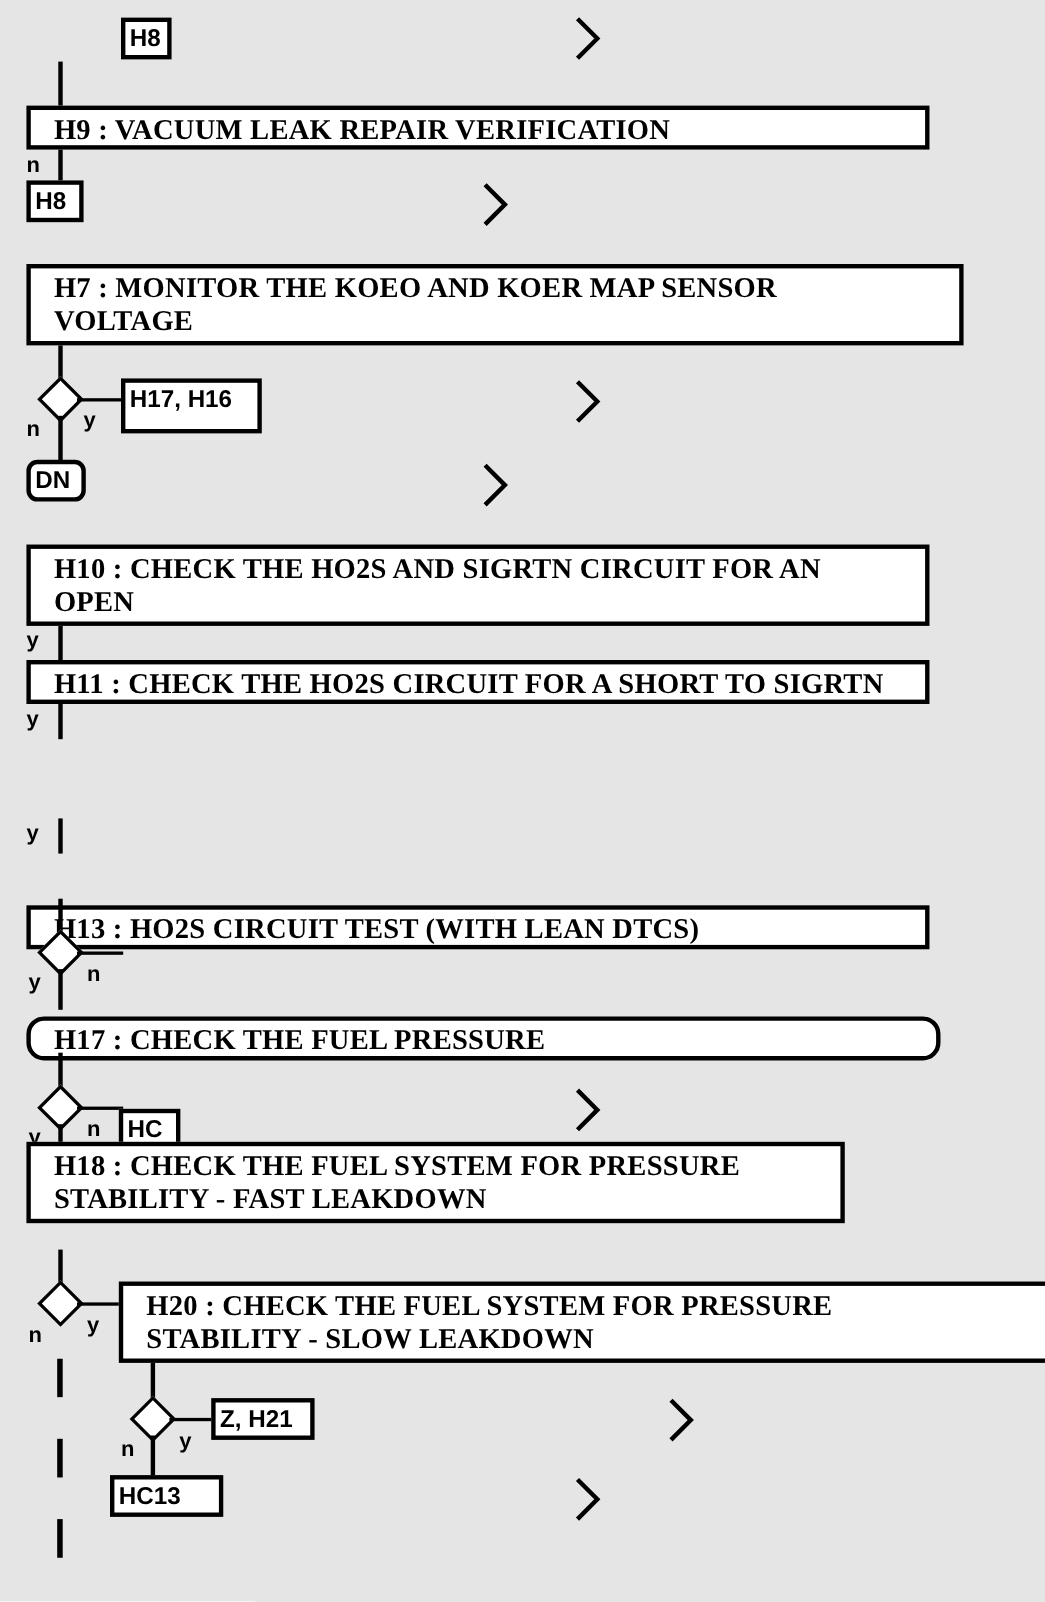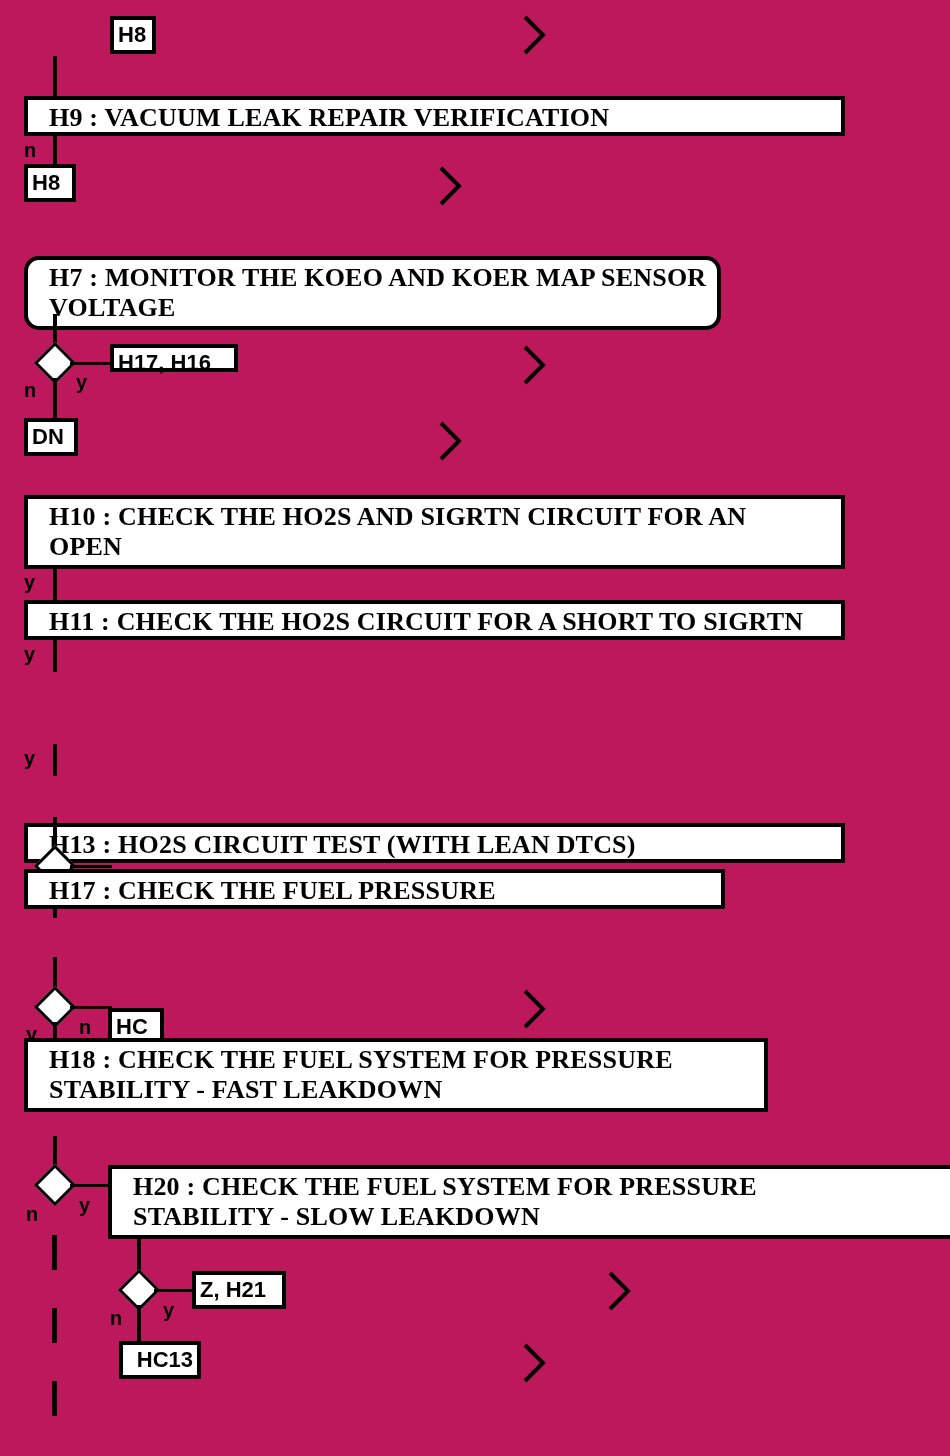--- a/index.html
+++ b/index.html
@@ -8,21 +8,21 @@
     padding: 0;
     background: #ffffff;
   }
   body {
     font-family: "Liberation Sans", sans-serif;
   }
   #canvas {
     position: relative;
     width: 950px;
     height: 1456px;
-    background: #be185d;
+    background: #e5e5e5;
     overflow: hidden;
   }
   
   .box {
     position: absolute;
     box-sizing: border-box;
     border: 4px solid #000000;
     background: #ffffff;
     color: #000000;
     font-weight: bold;
@@ -111,38 +111,38 @@
   <div class="branch" style="left:24px; top:140px;">n</div>
   <div class="vline" style="left:53px; top:136px; height:30px;"></div>
   <div class="tag" style="left:24px; top:164px; width:52px; height:38px;">H8</div>
 
   <div class="chevron" style="left:437px; top:165px;">
     <svg width="28" height="42" viewBox="0 0 28 42">
         <polyline points="4,3 22,21 4,39" fill="none" stroke="#000" stroke-width="4"></polyline>
       </svg>
   </div>
 
-  <div class="box" style="left:24px; top:256px; width:697px; height:74px;border-radius:15px;">H7 : MONITOR THE KOEO AND KOER MAP SENSOR
+  <div class="box" style="left:24px; top:240px; width:852px; height:74px;">H7 : MONITOR THE KOEO AND KOER MAP SENSOR
 VOLTAGE</div>
 
   <div class="vline" style="left:53px; top:314px; height:30px;"></div>
   <div class="diamond" style="left:40px; top:348px; width:30px; height:30px;"></div>
   <div class="branch" style="left:76px; top:372px;">y</div>
   <div class="branch" style="left:24px; top:380px;">n</div>
   <div class="hline" style="left:70px; top:362px; width:44px;"></div>
-  <div class="tag" style="left:110px; top:344px; width:128px; height:28px;">H17, H16</div>
+  <div class="tag" style="left:110px; top:344px; width:128px; height:50px;">H17, H16</div>
 
   <div class="chevron" style="left:521px; top:344px;">
     <svg width="28" height="42" viewBox="0 0 28 42">
         <polyline points="4,3 22,21 4,39" fill="none" stroke="#000" stroke-width="4"></polyline>
       </svg>
   </div>
 
   <div class="vline" style="left:53px; top:378px; height:42px;"></div>
-  <div class="tag" style="left:24px; top:418px; width:54px; height:38px;">DN</div>
+  <div class="tag" style="left:24px; top:418px; width:54px; height:38px;border-radius:10px;">DN</div>
 
   <div class="chevron" style="left:437px; top:420px;">
     <svg width="28" height="42" viewBox="0 0 28 42">
         <polyline points="4,3 22,21 4,39" fill="none" stroke="#000" stroke-width="4"></polyline>
       </svg>
   </div>
 
   <div class="box" style="left:24px; top:495px; width:821px; height:74px;">H10 : CHECK THE HO2S AND SIGRTN CIRCUIT FOR AN
 OPEN</div>
   <div class="branch" style="left:24px; top:572px;">y</div>
@@ -158,21 +158,21 @@
   <div class="box" style="left:24px; top:823px; width:821px; height:40px;">H13 : HO2S CIRCUIT TEST (WITH LEAN DTCS)</div>
 
   <div class="vline" style="left:53px; top:817px; height:33px;"></div>
   <div class="diamond" style="left:40px; top:851px; width:30px; height:30px;"></div>
   <div class="branch" style="left:79px; top:876px;">n</div>
   <div class="branch" style="left:26px; top:883px;">y</div>
   <div class="hline" style="left:70px; top:865px; width:42px;"></div>
 
   <div class="vline" style="left:53px; top:881px; height:37px;"></div>
 
-  <div class="box" style="left:24px; top:869px; width:701px; height:40px;">H17 : CHECK THE FUEL PRESSURE</div>
+  <div class="box" style="left:24px; top:924px; width:831px; height:40px;border-radius:16px;">H17 : CHECK THE FUEL PRESSURE</div>
 
   <div class="vline" style="left:53px; top:957px; height:33px;"></div>
   <div class="diamond" style="left:40px; top:992px; width:30px; height:30px;"></div>
   <div class="branch" style="left:79px; top:1017px;">n</div>
   <div class="branch" style="left:26px; top:1024px;">y</div>
   <div class="hline" style="left:70px; top:1006px; width:42px;"></div>
   <div class="tag" style="left:108px; top:1008px; width:56px; height:38px;">HC</div>
 
   <div class="chevron" style="left:521px; top:988px;">
     <svg width="28" height="42" viewBox="0 0 28 42">
@@ -203,21 +203,21 @@
   <div class="hline" style="left:154px; top:1289px; width:42px;"></div>
   <div class="tag" style="left:192px; top:1271px; width:94px; height:38px;">Z, H21</div>
 
   <div class="chevron" style="left:606px; top:1270px;">
     <svg width="28" height="42" viewBox="0 0 28 42">
         <polyline points="4,3 22,21 4,39" fill="none" stroke="#000" stroke-width="4"></polyline>
       </svg>
   </div>
 
   <div class="vline" style="left:137px; top:1305px; height:38px;"></div>
-  <div class="tag" style="left:119px; top:1341px; width:82px; height:38px;text-align:right;">HC13</div>
+  <div class="tag" style="left:100px; top:1341px; width:103px; height:38px;">HC13</div>
 
   <div class="chevron" style="left:521px; top:1342px;">
     <svg width="28" height="42" viewBox="0 0 28 42">
         <polyline points="4,3 22,21 4,39" fill="none" stroke="#000" stroke-width="4"></polyline>
       </svg>
   </div>
 
 </div>
 
 </body></html>

